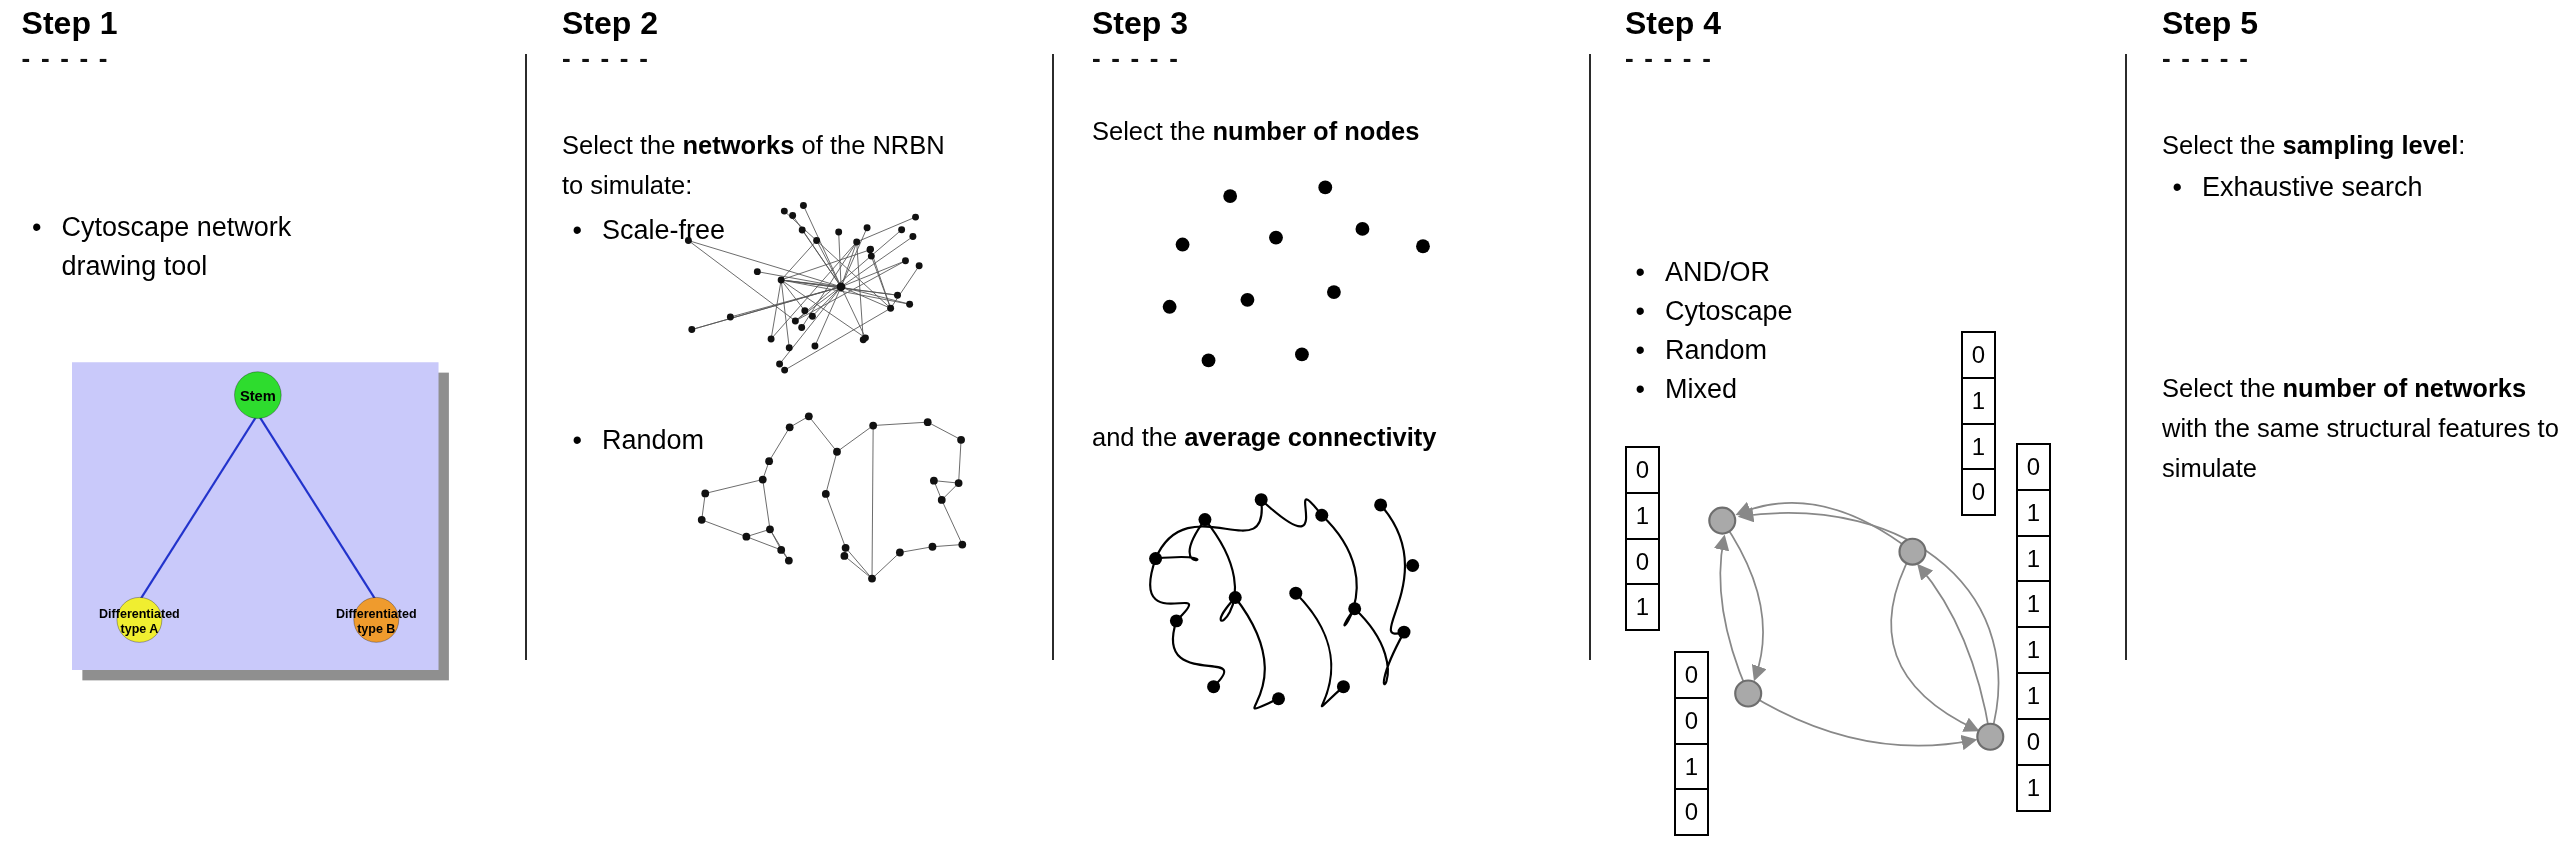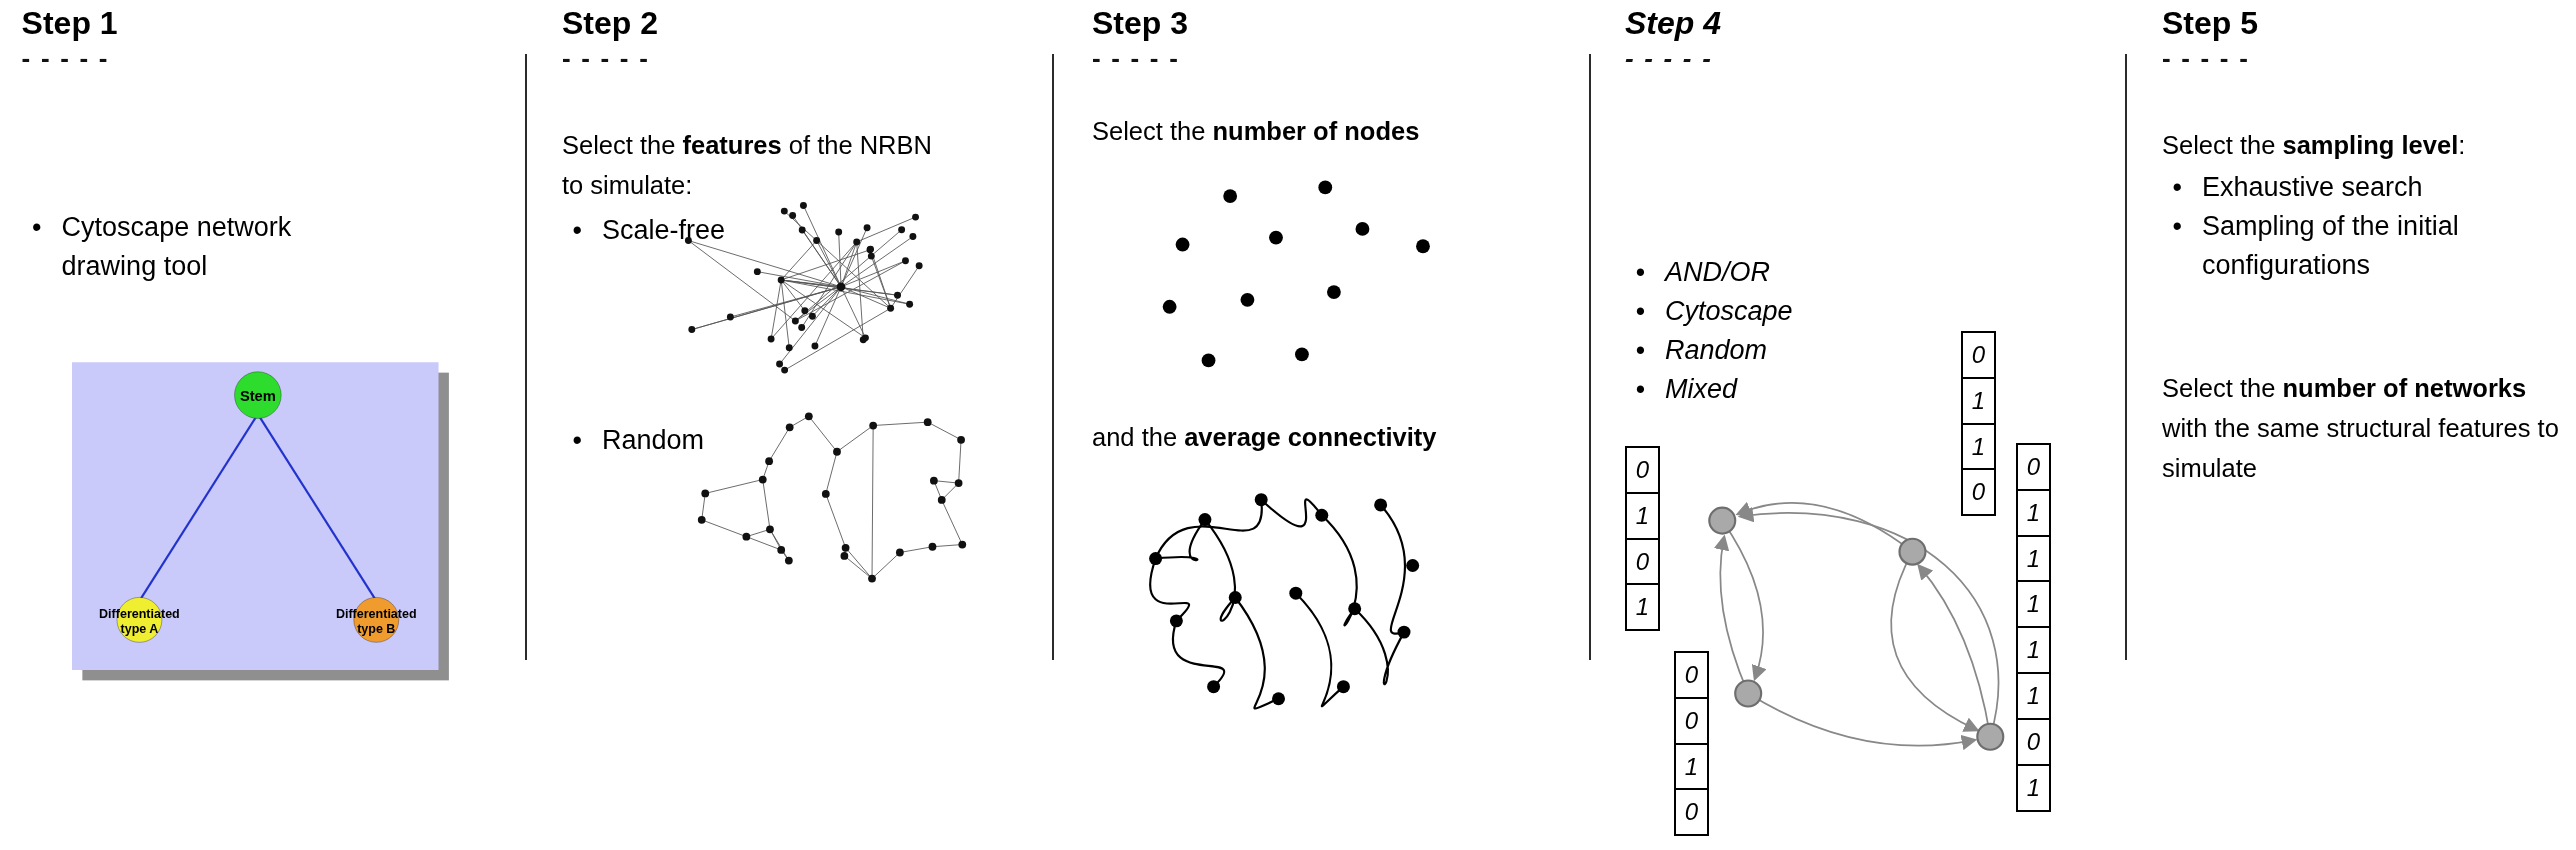--- a/index.html
+++ b/index.html
@@ -57,21 +57,21 @@
     <text x="352" y="296" text-anchor="middle" class="tree-label small">Differentiated</text>
     <text x="352" y="313" text-anchor="middle" class="tree-label small">type B</text>
   </svg>
 </div>
 <div class="divider" style="left:525px;"></div>
 
 <div class="col" style="left:562px;width:467px;">
   <div class="step-title">Step 2</div>
   <div class="dashes">- - - - -</div>
   <div class="desc" style="top:125px;left:0;width:385px;">
-    <span>Select the </span><span class="b">features</span><span> of the NRBN to simulate:</span>
+    <span>Select the </span><span class="b">networks</span><span> of the NRBN to simulate:</span>
   </div>
   <ul class="bullets" style="top:211px;left:0;width:260px;">
     <li><span>Scale-free</span></li>
   </ul>
   <svg id="svg-scalefree" viewBox="0 0 445 252" width="385" height="218" style="left:87px;top:183px;">
       <line x1="222" y1="120" x2="279.2849707902796" y2="144.77930917943777" stroke="#555" stroke-width="1"></line>
       <line x1="222" y1="120" x2="169.15876268748784" y2="159.45838037520605" stroke="#555" stroke-width="1"></line>
       <line x1="222" y1="120" x2="152.74812677890276" y2="112.0945486593831" stroke="#555" stroke-width="1"></line>
       <line x1="222" y1="120" x2="240.06238504597917" y2="68.15389901872516" stroke="#555" stroke-width="1"></line>
       <line x1="305.0475014999624" y1="61.92786223369775" x2="222" y2="120" stroke="#555" stroke-width="1"></line>
@@ -257,21 +257,21 @@
       <circle cx="180" cy="140" r="7.5" fill="#000"></circle>
       <circle cx="248" cy="158" r="7.5" fill="#000"></circle>
       <circle cx="305" cy="185" r="7.5" fill="#000"></circle>
       <circle cx="85" cy="248" r="7.5" fill="#000"></circle>
       <circle cx="160" cy="262" r="7.5" fill="#000"></circle>
       <circle cx="235" cy="248" r="7.5" fill="#000"></circle>
     </svg>
 </div>
 <div class="divider" style="left:1589px;"></div>
 
-<div class="col" style="left:1625px;width:502px;font-style:italic;">
+<div class="col" style="left:1625px;width:502px;">
   <div class="step-title">Step 4</div>
   <div class="dashes">- - - - -</div>
   <ul class="bullets" style="top:253px;left:0;width:260px;">
     <li><span>AND/OR</span></li>
     <li><span>Cytoscape</span></li>
     <li><span>Random</span></li>
     <li><span>Mixed</span></li>
   </ul>
   <svg id="svg-boolnet" viewBox="0 0 575 613" width="498" height="530" style="left:0px;top:320px;">
       <defs>
@@ -323,19 +323,18 @@
 <div class="divider" style="left:2125px;"></div>
 
 <div class="col" style="left:2162px;width:411px;">
   <div class="step-title">Step 5</div>
   <div class="dashes">- - - - -</div>
   <div class="desc" style="top:125px;left:0;width:407px;">
     <span>Select the </span><span class="b">sampling level</span><span>:</span>
   </div>
   <ul class="bullets" style="top:168px;left:0;width:381px;">
     <li><span>Exhaustive search</span></li>
-    <li><span>Sampling of the initial configurations</span></li>
   </ul>
   <div class="desc" style="top:368px;left:0;width:398px;">
     <span>Select the </span><span class="b">number of networks</span><span> with the same structural features to simulate</span>
   </div>
 </div>
 
 
 </body></html>

